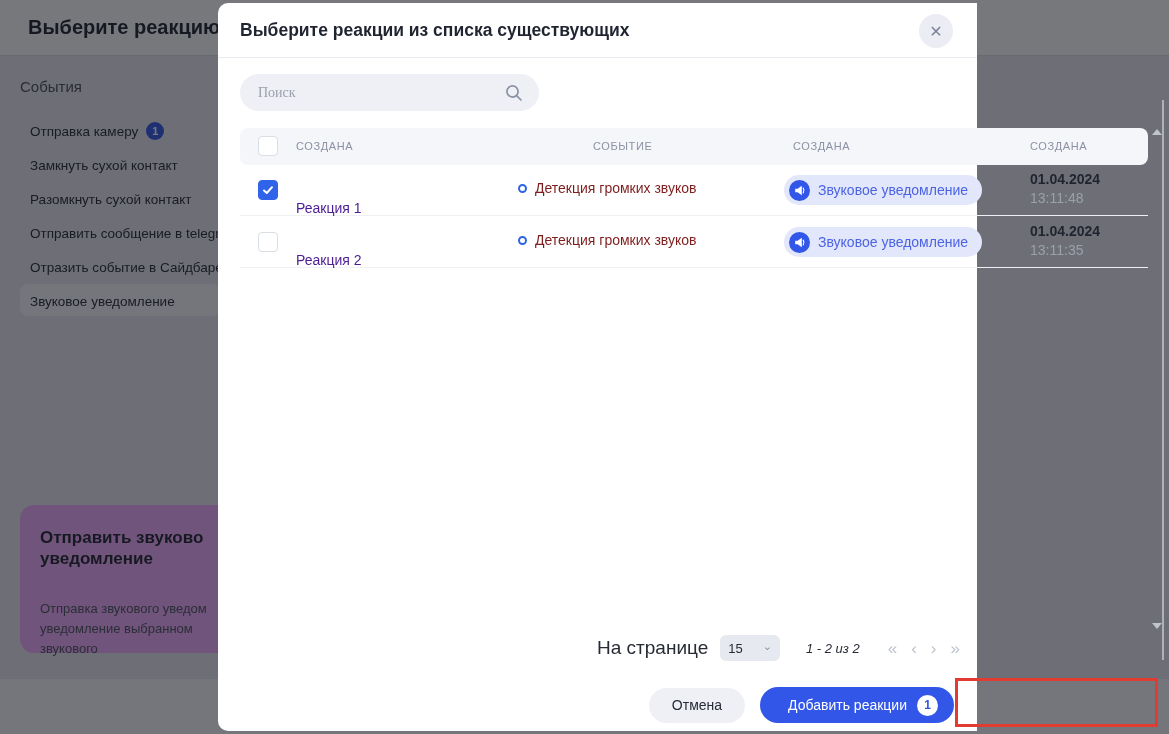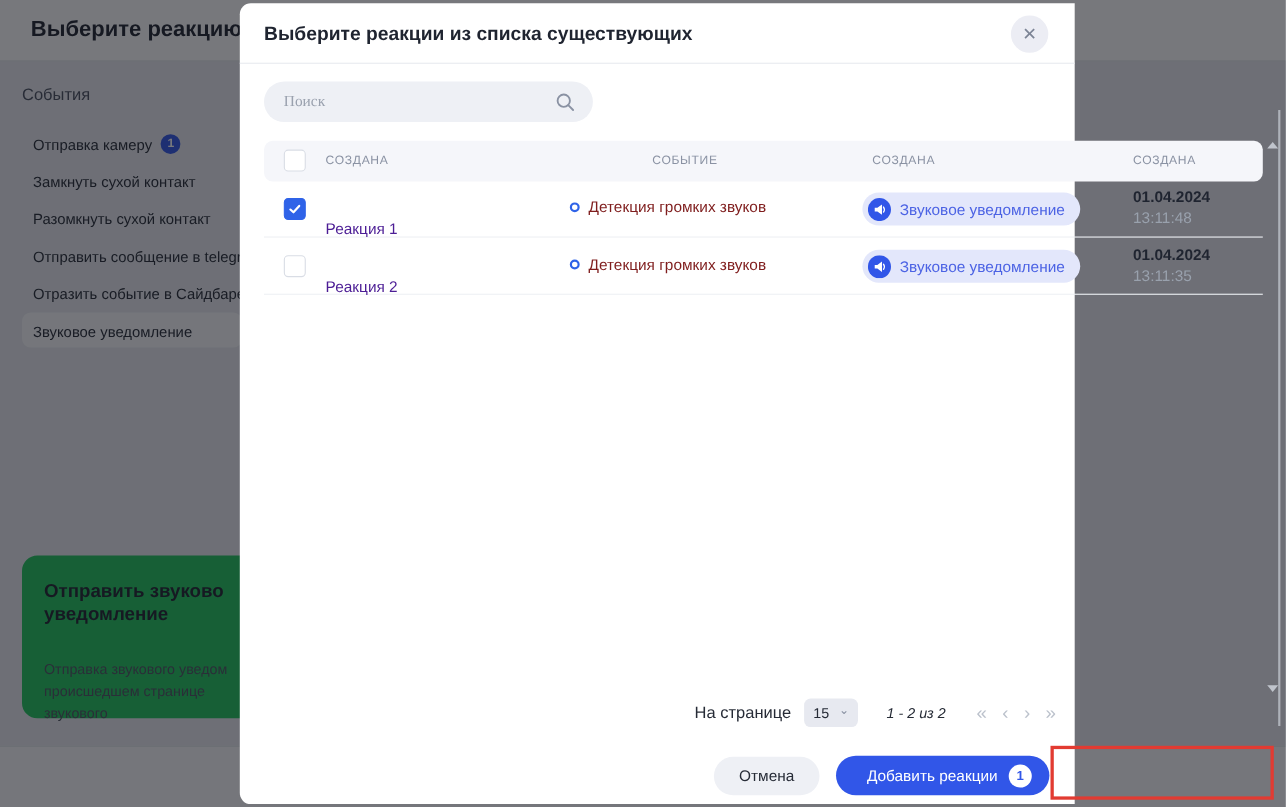--- a/index.html
+++ b/index.html
@@ -7,21 +7,21 @@
   body { font-family:"Liberation Sans","DejaVu Sans",sans-serif; background:#e9ebf0; position:relative; }
 
   
   .bg-page { position:absolute; inset:0; background:#e9ebf0; z-index:1; }
   .bg-header { position:absolute; left:0; top:0; width:100%; height:56px; background:#ffffff; border-bottom:1px solid #dcdfe6; }
   .bg-title { position:absolute; left:28px; top:16px; font-size:20px; font-weight:700; color:#1f2430; white-space:nowrap; }
   .bg-section-label { position:absolute; left:20px; top:78px; font-size:15px; color:#4a5060; }
   .bg-item { position:absolute; left:30px; height:20px; font-size:13.5px; color:#262b36; white-space:nowrap; display:flex; align-items:center; gap:8px; }
   .bg-item-sel { position:absolute; left:20px; top:284px; width:200px; height:32px; background:#fafbfd; border-radius:8px; }
   .bg-badge { display:inline-flex; width:18px; height:18px; border-radius:50%; background:#3156e8; color:#fff; font-size:11px; font-weight:700; align-items:center; justify-content:center; }
-  .bg-card { position:absolute; left:20px; top:505px; width:220px; height:148px; background:#22c55e; border-radius:14px; }
+  .bg-card { position:absolute; left:20px; top:505px; width:220px; height:148px; background:#f0abfc; border-radius:14px; }
   .bg-card-title { position:absolute; left:20px; top:22px; font-size:17px; font-weight:700; color:#1f2430; line-height:21px; white-space:nowrap; }
   .bg-card-desc { position:absolute; left:20px; top:70px; font-size:13px; color:#4d5461; line-height:20px; white-space:nowrap;margin-top:24px; }
   .bg-footer { position:absolute; left:0; top:678px; width:100%; height:56px; background:#fbfbfd; border-top:1px solid #e4e7ec; }
 
   
   .overlay { position:absolute; inset:0; background:rgba(15,17,24,0.57); z-index:2; }
 
   
   .modal { position:absolute; left:218px; top:3px; width:759px; height:728px; background:#ffffff; border-radius:10px 0 0 10px; z-index:3; }
   .m-header { position:absolute; left:0; top:0; width:100%; height:55px; border-bottom:1px solid #e8eaef; }
@@ -43,22 +43,22 @@
   .t-row .cb { top:16px; }
   .r-name { position:absolute; left:56px; top:17px; font-size:14px; color:#4c1d95;margin-top:19px; }
   .r-event { position:absolute; left:278px; top:16px; display:flex; align-items:center; gap:8px; font-size:14px; color:#7f1d1d; }
   .ring { width:9px; height:9px; border:2.5px solid #2f63e8; border-radius:50%; }
   .r-pill { position:absolute; left:544px; top:11px; height:30px; background:#e3e7fb; border-radius:15px; display:flex; align-items:center; gap:8px; padding:0 14px 0 5px; }
   .r-pill .ptxt { font-size:14px; color:#4c63e4; white-space:nowrap; }
   .r-date { position:absolute; left:790px; top:7px; font-size:14px; font-weight:700; color:#1f2430; }
   .r-time { position:absolute; left:790px; top:26px; font-size:14px; color:#99a1ad; }
 
   .m-pagination { position:absolute; right:19px; top:630px; height:30px; display:flex; align-items:center; gap:12px; }
-  .pg-label { font-size:15px; color:#262b36;margin-left:40px; }
-  .pg-select { height:26px; background:#e7e9f0; border-radius:6px; display:flex; align-items:center; gap:9px; padding:0 8px; cursor:pointer;justify-content:space-between; }
+  .pg-label { font-size:19px; color:#262b36;margin-left:40px; }
+  .pg-select { height:26px; background:#e7e9f0; border-radius:6px; display:flex; align-items:center; gap:20px; padding:0 8px; cursor:pointer;justify-content:space-between; }
   .pg-select .val { font-size:13px; color:#262b36; }
   .pg-select .caret { font-size:11px; color:#8a92a3; line-height:10px; margin-top:-4px; }
   .pg-range { font-size:13px; color:#262b36; margin:0 16px 0 14px;font-style:italic; }
   .pg-arrows { display:flex; align-items:center; gap:16px; }
   .pg-arrow { font-size:17px; color:#bcc2cc; cursor:pointer; line-height:1; letter-spacing:-2px; }
 
   .m-buttons { position:absolute; right:23px; top:684px; display:flex; align-items:center; gap:15px; }
   .btn-cancel { height:35px; padding:0 23px; border-radius:18px; background:#eef0f5; border:none; font-size:14px; color:#262b36; font-family:inherit; cursor:pointer; }
   .btn-submit { height:36px; padding:0 16px 0 28px; border-radius:19px; background:#3156e8; border:none; font-size:14px; color:#ffffff; font-family:inherit; display:flex; align-items:center; gap:10px; cursor:pointer; }
   .btn-badge { width:21px; height:21px; border-radius:50%; background:#ffffff; color:#3156e8; font-size:12px; font-weight:700; display:flex; align-items:center; justify-content:center; }
@@ -101,21 +101,21 @@
     <span>Звуковое уведомление</span>
   </div>
 
   <div class="bg-card">
     <div class="bg-card-title">
       <div>Отправить звуково</div>
       <div>уведомление</div>
     </div>
     <div class="bg-card-desc">
       <div>Отправка звукового уведом</div>
-      <div>происшедшем странице</div>
+      <div>уведомление выбранном</div>
       <div>звукового</div>
     </div>
   </div>
 
   <div class="bg-footer"></div>
 </div>
 
 <div class="overlay"></div>
 
 <div class="modal">

